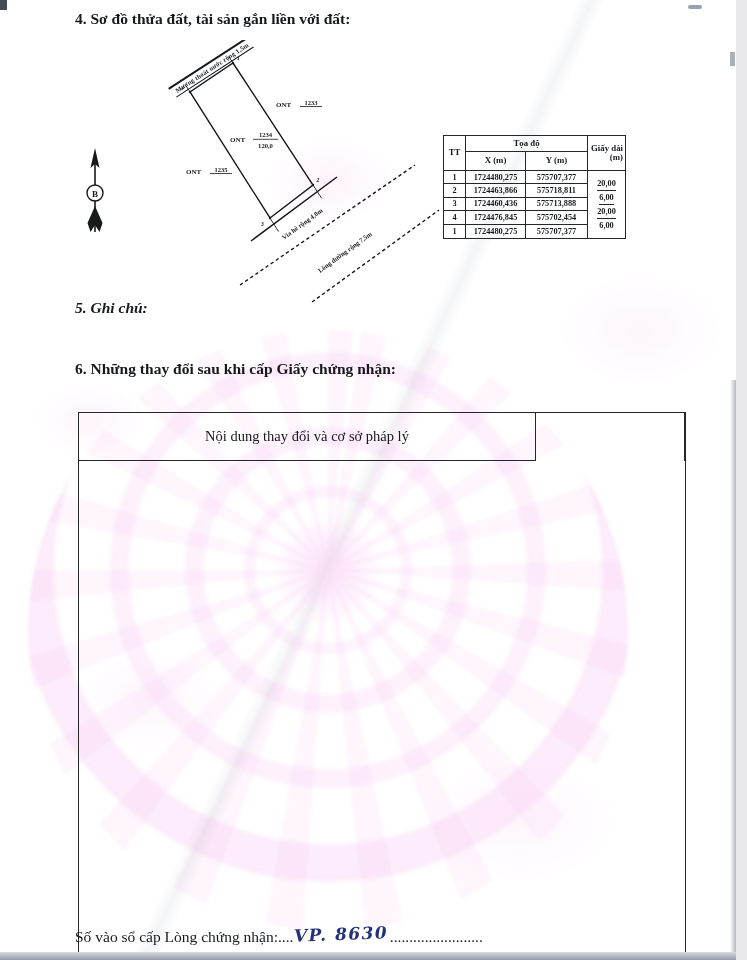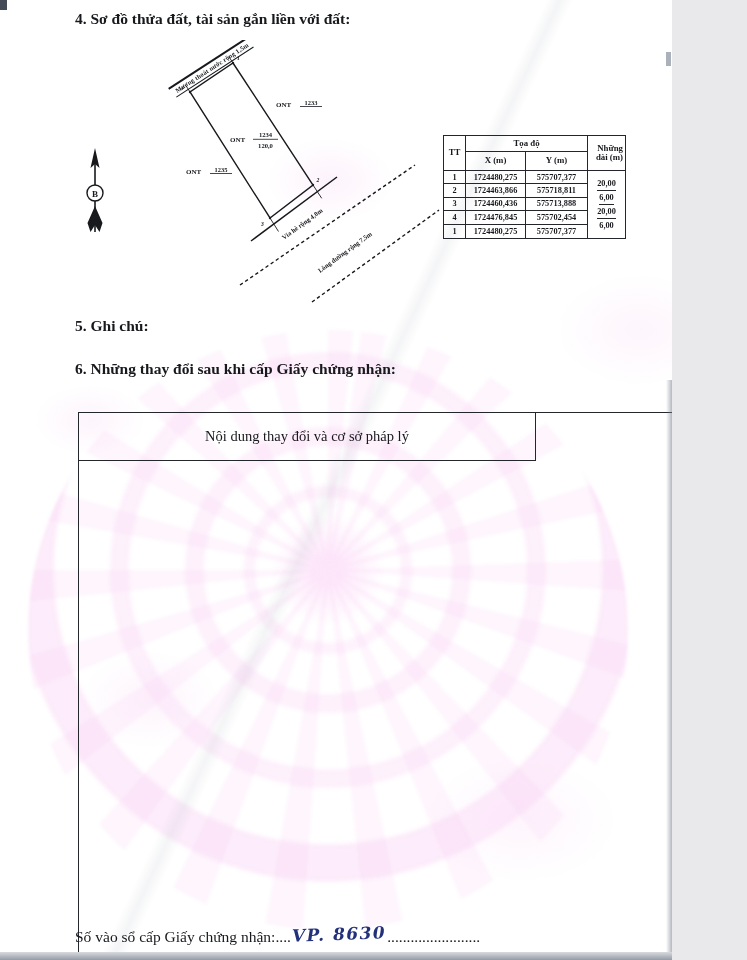--- a/index.html
+++ b/index.html
@@ -1,16 +1,16 @@
 <!DOCTYPE html>
 <html><head>
 <meta charset="utf-8">
 <style>
   html,body{margin:0;padding:0;background:#e9e9ec;}
-  .page{position:relative;width:672px;height:960px;background:#ffffff;overflow:hidden;
+  .page{position:relative;width:736px;height:960px;background:#ffffff;overflow:hidden;
         font-family:"Liberation Serif",serif;color:#17191d;}
   
   .watermark{position:absolute;left:28px;top:330px;width:600px;height:600px;border-radius:50%;
     background:
       radial-gradient(circle at 50% 40%, rgba(251,210,246,.55) 0 3%, rgba(251,210,246,0) 12%),
       repeating-conic-gradient(from 8deg at 50% 40%, rgba(249,204,243,.20) 0deg 6deg, rgba(249,204,243,0) 6deg 16deg),
       radial-gradient(circle at 50% 40%, rgba(249,204,243,0) 0 15%, rgba(249,204,243,.24) 16% 17.5%, rgba(249,204,243,0) 18.5% 26%, rgba(249,204,243,.28) 27% 30%, rgba(249,204,243,0) 31% 42%, rgba(248,198,242,.26) 43% 46%, rgba(248,198,242,0) 47% 58%, rgba(246,192,240,.30) 59% 66%, rgba(246,192,240,0) 67%);
     filter:blur(1.5px);pointer-events:none;}
   .tint{position:absolute;inset:0;pointer-events:none;background:
       radial-gradient(ellipse 90px 60px at 330px 180px, rgba(250,215,246,.32), transparent 70%),
@@ -23,21 +23,21 @@
   .edge-bottom{position:absolute;left:0;right:0;bottom:0;height:8px;
     background:linear-gradient(to bottom,#d8dbe0,#959ba6);}
   .edge-right{position:absolute;right:0;top:380px;bottom:8px;width:6px;
     background:linear-gradient(to right, rgba(140,146,157,0), rgba(120,127,138,.55));}
   .corner-tl{position:absolute;left:0;top:0;width:7px;height:10px;background:#454b57;}
   .mark-top{position:absolute;left:688px;top:5px;width:14px;height:4px;background:#9aa2ad;border-radius:2px;}
   .mark-right{position:absolute;right:1px;top:52px;width:5px;height:14px;background:#aab1bb;}
   
   .hd{position:absolute;font-weight:bold;font-size:15.5px;margin:0;white-space:nowrap;}
   .s4{left:75px;top:10px;}
-  .s5{left:75px;top:317px;}
+  .s5{left:75px;top:299px;font-style:italic;}
   .s6{left:75px;top:340px;margin-top:20px;}
   
   .diagram{position:absolute;left:60px;top:40px;pointer-events:none;}
   .diagram text{font-family:"Liberation Serif",serif;}
   .dl{font-weight:bold;fill:#17191d;}
   
   .ctable{position:absolute;left:443px;top:135px;display:grid;
     grid-template-columns:22px 60px 62px 37px;
     grid-template-rows:16px 19px repeat(5,13.4px);
     border:1.5px solid #23262b;font-weight:bold;color:#17191d;}
@@ -135,21 +135,21 @@
     <g transform="translate(260,233) rotate(-36)">
       <text class="dl" font-size="6.6">Lòng đường rộng 7,5m</text>
     </g>
   </svg>
 
   <div class="ctable">
     <div class="hcell br bb" style="grid-column:1;grid-row:1/3">TT</div>
     <div class="hcell br bb" style="grid-column:2/4;grid-row:1">Tọa độ</div>
     <div class="hcell br bb" style="grid-column:2;grid-row:2">X (m)</div>
     <div class="hcell br bb" style="grid-column:3;grid-row:2">Y (m)</div>
-    <div class="hcell bb" style="grid-column:4;grid-row:1/3;padding:0 2px">Những dài (m)</div>
+    <div class="hcell bb" style="grid-column:4;grid-row:1/3;padding:0 2px">Giấy dài (m)</div>
 
     <div class="dcell br bb" style="grid-column:1;grid-row:3">1</div>
     <div class="dcell br bb" style="grid-column:2;grid-row:3">1724480,275</div>
     <div class="dcell br bb" style="grid-column:3;grid-row:3">575707,377</div>
 
     <div class="dcell br bb" style="grid-column:1;grid-row:4">2</div>
     <div class="dcell br bb" style="grid-column:2;grid-row:4">1724463,866</div>
     <div class="dcell br bb" style="grid-column:3;grid-row:4">575718,811</div>
 
     <div class="dcell br bb" style="grid-column:1;grid-row:5">3</div>
@@ -177,21 +177,21 @@
   <h2 class="hd s5">5. Ghi chú:</h2>
   <h2 class="hd s6">6. Những thay đổi sau khi cấp Giấy chứng nhận:</h2>
 
   <div class="chtable">
     <div class="ch-h1">Nội dung thay đổi và cơ sở pháp lý</div>
     <div class="ch-b1"></div>
     <div class="ch-b2"></div>
   </div>
 
   <div class="registry">
-    <span>Số vào sổ cấp Giấy chứng nhận:....</span><span class="hand">VP. 8630</span><span>........................</span>
+    <span>Số vào sổ cấp Lòng chứng nhận:....</span><span class="hand">VP. 8630</span><span>........................</span>
   </div>
 
   <div class="edge-bottom"></div>
   <div class="edge-right"></div>
   <div class="corner-tl"></div>
   <div class="mark-top"></div>
   <div class="mark-right"></div>
 </div>
 
 </body></html>

